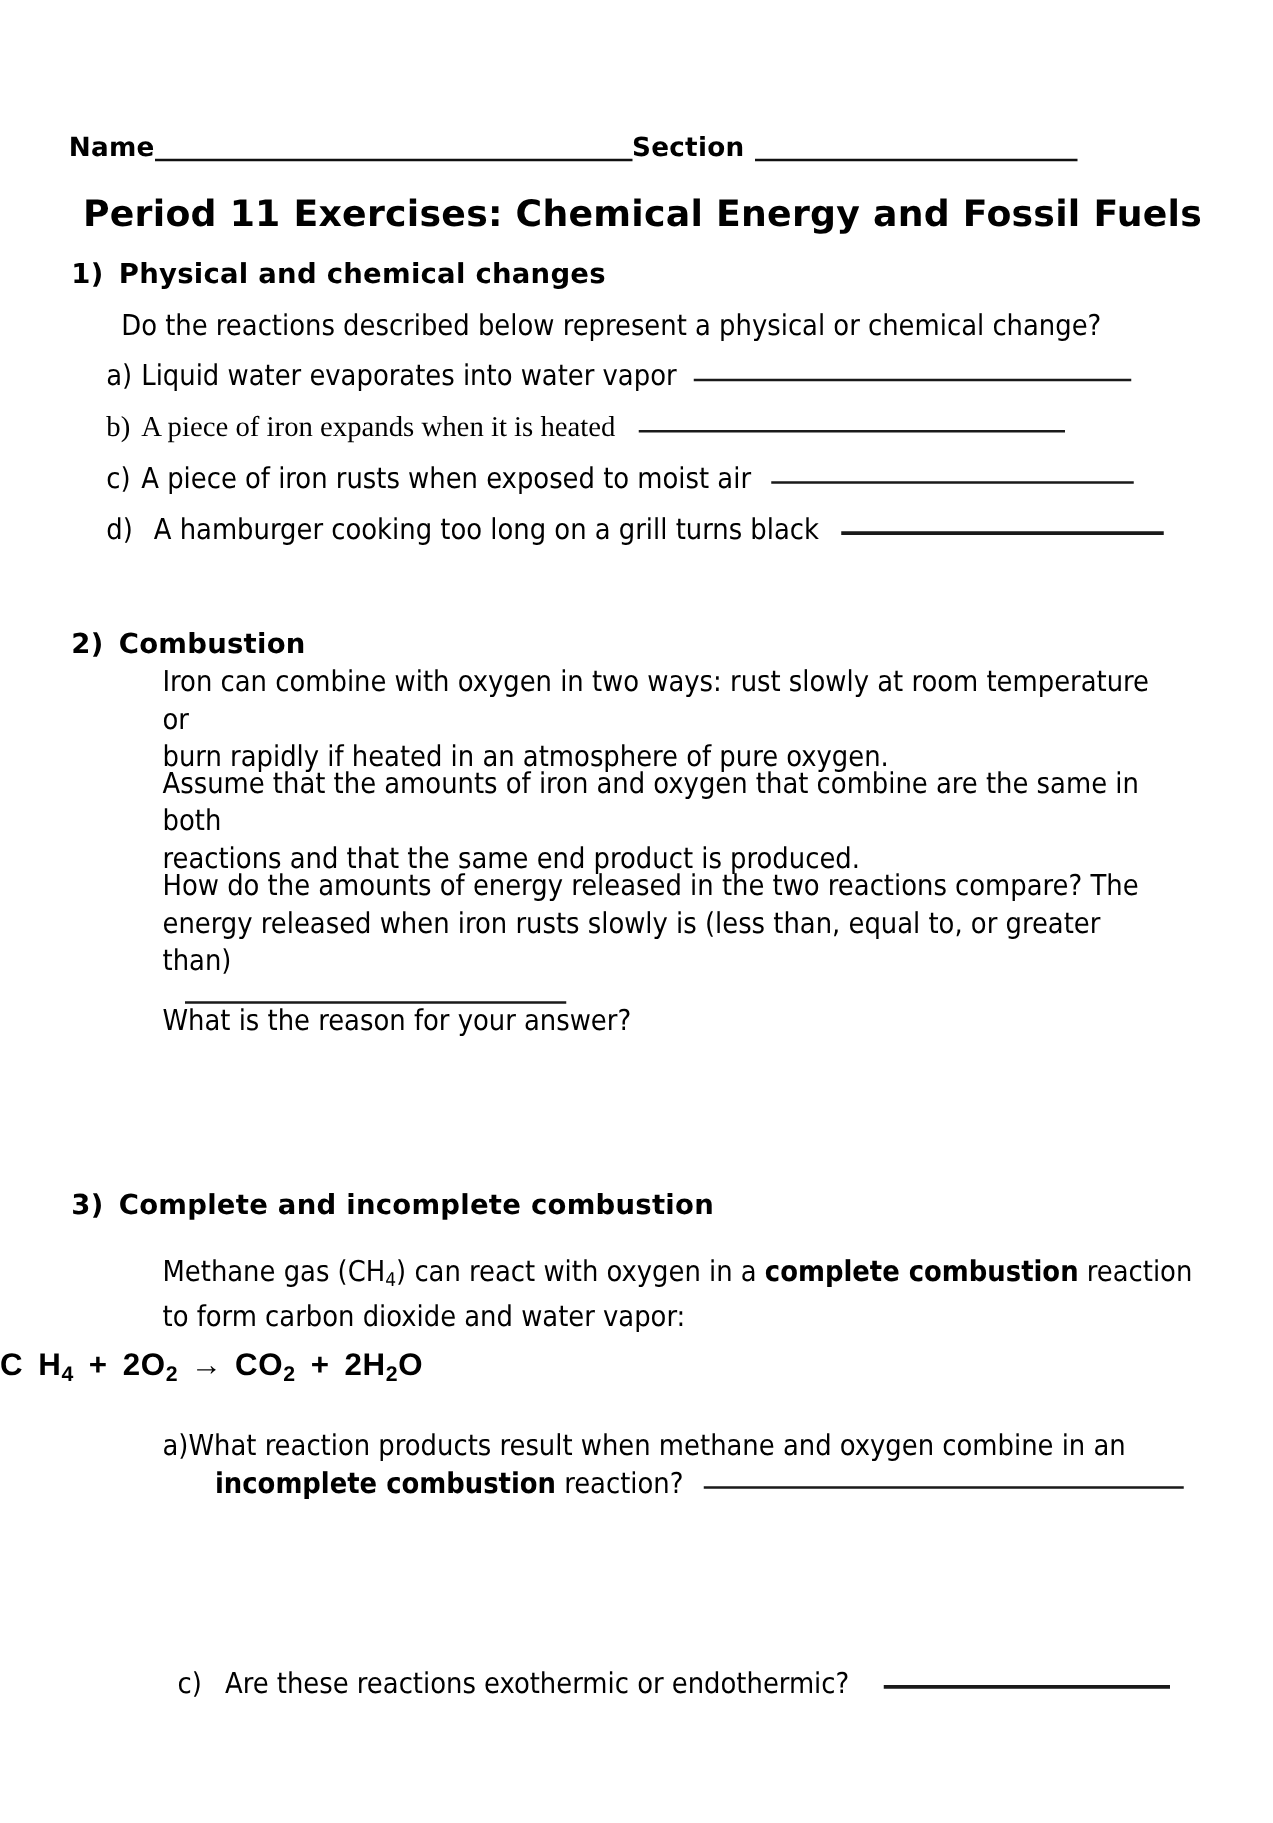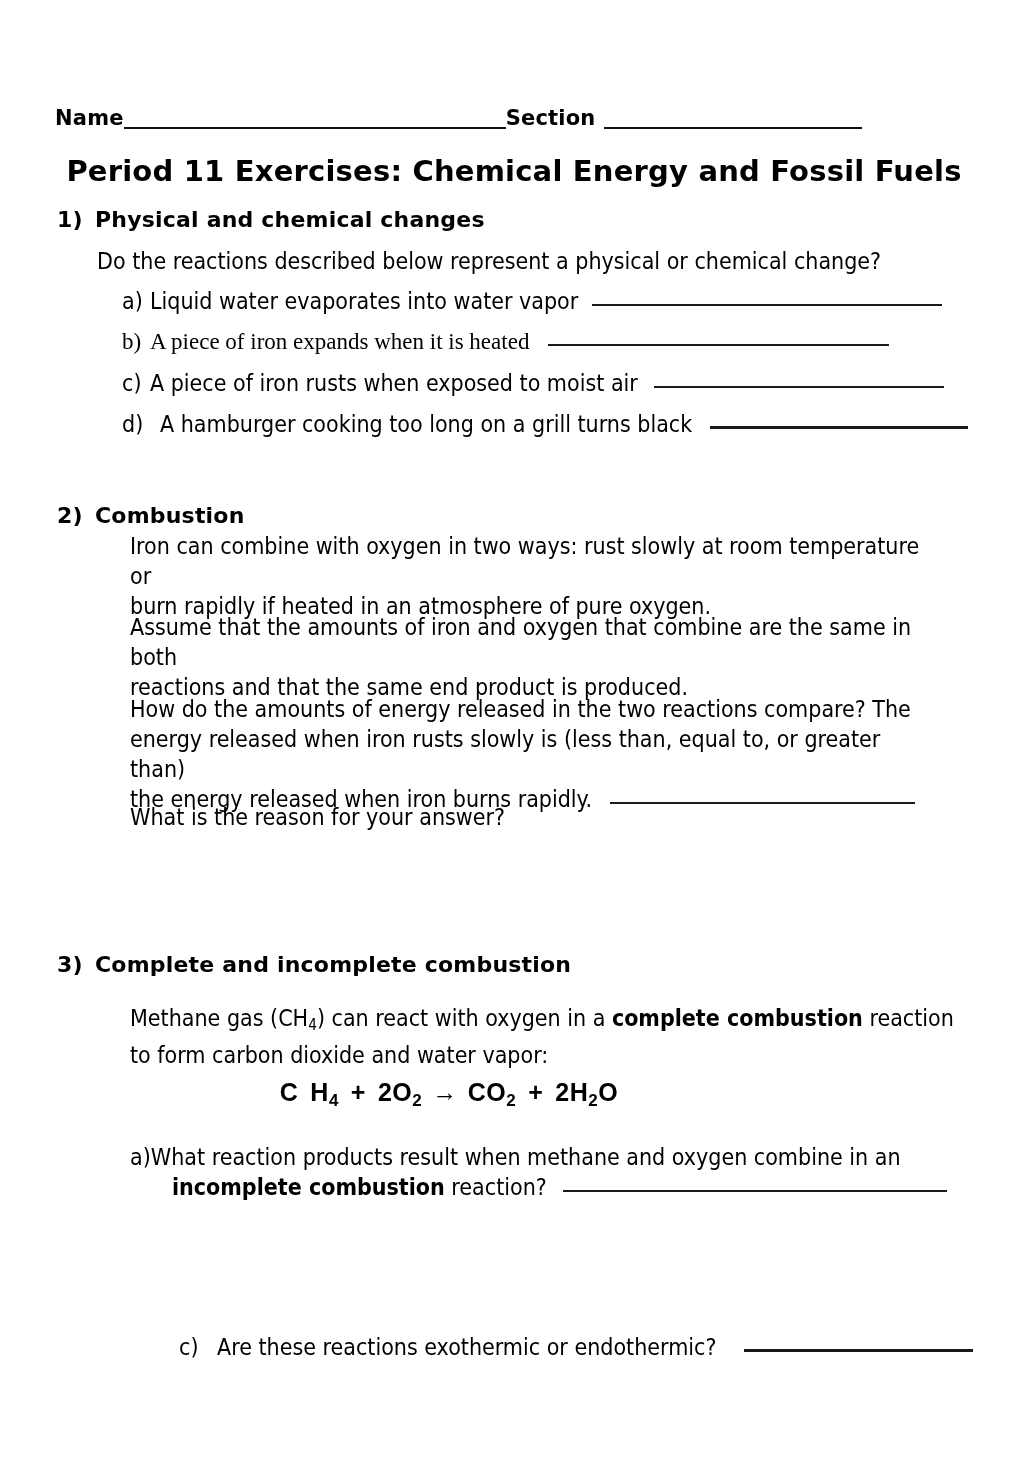--- a/index.html
+++ b/index.html
@@ -88,21 +88,20 @@
   .para {
     position: absolute;
     font-size: 23px;
     line-height: 30px;
   }
   .item {
     position: absolute;
     font-size: 23px;
     line-height: 30px;
     white-space: nowrap;
-    margin-left: 37px;
   }
   .item .mk {
     display: inline-block;
     width: 28px;
   }
   .item .mk.wide { width: 38px; }
 
   
   .blank {
     display: inline-block;
@@ -113,21 +112,21 @@
   .blank.thick { border-bottom-width: 3px; }
 
   b.strong { font-weight: bold; }
 
   
   .equation {
     position: absolute;
     left: 0;
     top: 1078px;
     width: 898px;
-    text-align: center;
+    text-align: left;
     font-family: "Liberation Sans", sans-serif;
     font-weight: bold;
     font-size: 25px;
     letter-spacing: 0.5px;
   }
   .equation sub {
     font-size: 0.68em;
     vertical-align: -0.28em;
     font-weight: bold;
   }
@@ -182,21 +181,21 @@
   </div>
 
   <div class="para body-txt" style="left:130px; top:612px; width:805px;">
     <div>Assume that the amounts of iron and oxygen that combine are the same in both</div>
     <div>reactions and that the same end product is produced.</div>
   </div>
 
   <div class="para body-txt" style="left:130px; top:694px; width:810px;">
     <div>How do the amounts of energy released in the two reactions compare?  The</div>
     <div>energy released when iron rusts slowly is (less than, equal to, or greater than)</div>
-    <div style="white-space:nowrap;"><span>the energy released when iron burns rapidly.</span><span class="blank" style="width:305px; margin-left:18px;"></span></div>
+    <div style="white-space:nowrap;"><span class="blank" style="width:305px; margin-left:18px;"></span></div>
   </div>
 
   <div class="para body-txt" style="left:130px; top:802px; width:805px;">What is the reason for your answer?</div>
 
   <div class="sec-head comic" style="left:57px; top:951px;">
     <span class="sec-num">3)</span><span>Complete and incomplete combustion</span>
   </div>
 
   <div class="para body-txt" style="left:130px; top:1003px; width:820px;">
     <div style="white-space:nowrap;"><span>Methane gas (CH</span><sub class="narrow">4</sub><span>) can react with oxygen in a </span><b class="strong">complete combustion</b><span> reaction</span></div>

